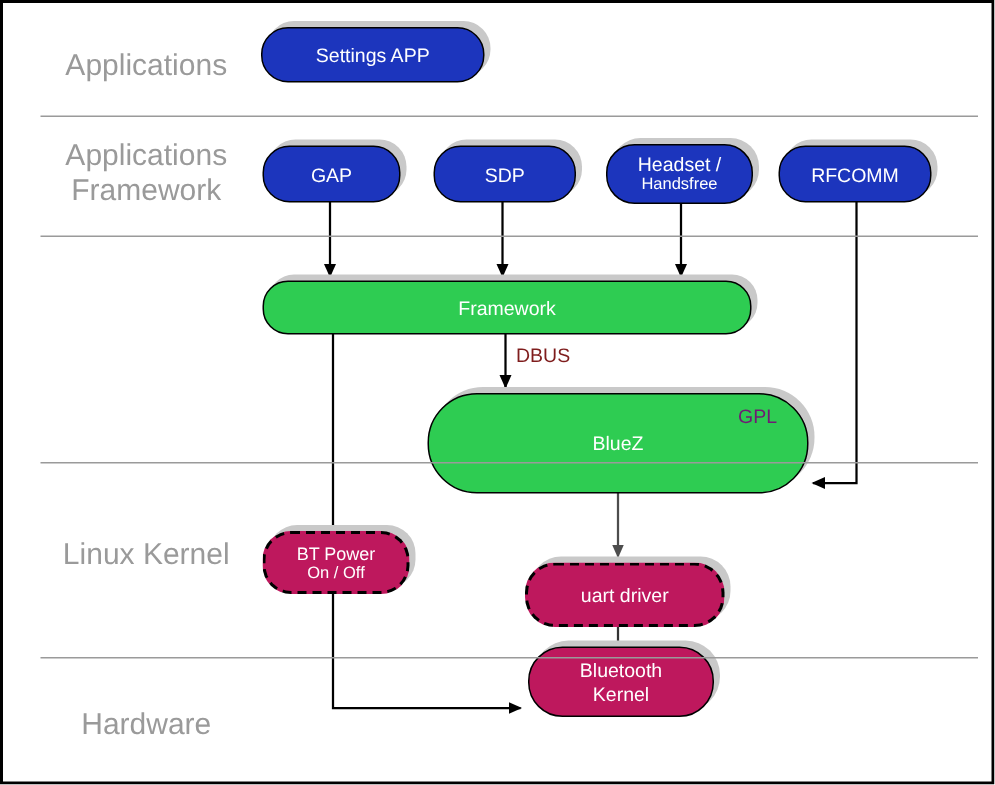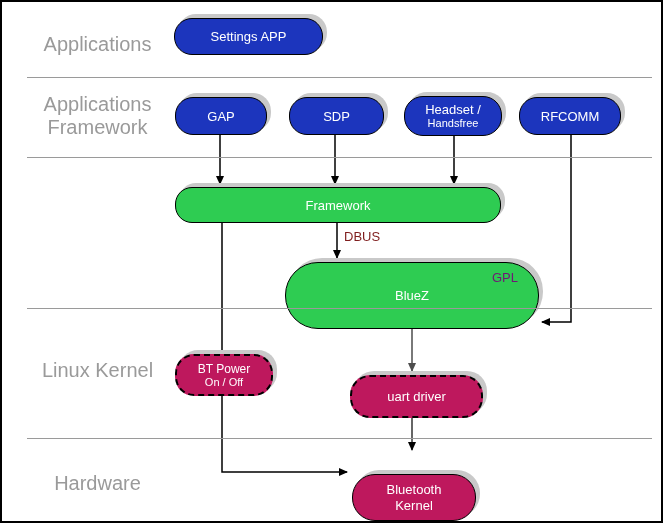--- a/index.html
+++ b/index.html
@@ -30,21 +30,21 @@
   .p-gap      {left:173px;top:95px;width:90px; height:36px;border-radius:18px;font-size:13px;}
   .p-sdp      {left:287px;top:95px;width:93px; height:36px;border-radius:18px;font-size:13px;}
   .p-headset  {left:402px;top:94px;width:96px; height:38px;border-radius:19px;font-size:13px;line-height:14px;}
   .p-headset .sub{font-size:11px;line-height:13px;}
   .p-rfcomm   {left:517px;top:95px;width:100px;height:36px;border-radius:18px;font-size:13px;}
   .p-framework{left:173px;top:185px;width:324px;height:34px;border-radius:17px;font-size:13px;}
   .p-bluez    {left:283px;top:260px;width:252px;height:65px;border-radius:33px;font-size:13px;}
   .p-btpower  {left:173px;top:352px;width:94px;height:38px;border-radius:19px;font-size:12px;line-height:14px;}
   .p-btpower .sub{font-size:11px;line-height:13px;}
   .p-uart     {left:348px;top:373px;width:129px;height:39px;border-radius:20px;font-size:13px;}
-  .p-chipset  {left:350px;top:472px;width:122px;height:45px;border-radius:23px;font-size:13px;line-height:16px;}
+  .p-chipset  {left:350px;top:429px;width:122px;height:45px;border-radius:23px;font-size:13px;line-height:16px;}
   
   .gpl{position:absolute;top:7px;right:20px;color:#701a75;font-size:13px;}
   .dbus{position:absolute;left:342px;top:227px;color:#7f1d1d;font-size:13px;z-index:2;}
   
   .l-apps   {top:31px;}
   .l-appfw  {top:91px;}
   .l-libs   {top:169px;}
   .l-kernel {top:357px;}
   .l-hw     {top:470px;}
 </style>

